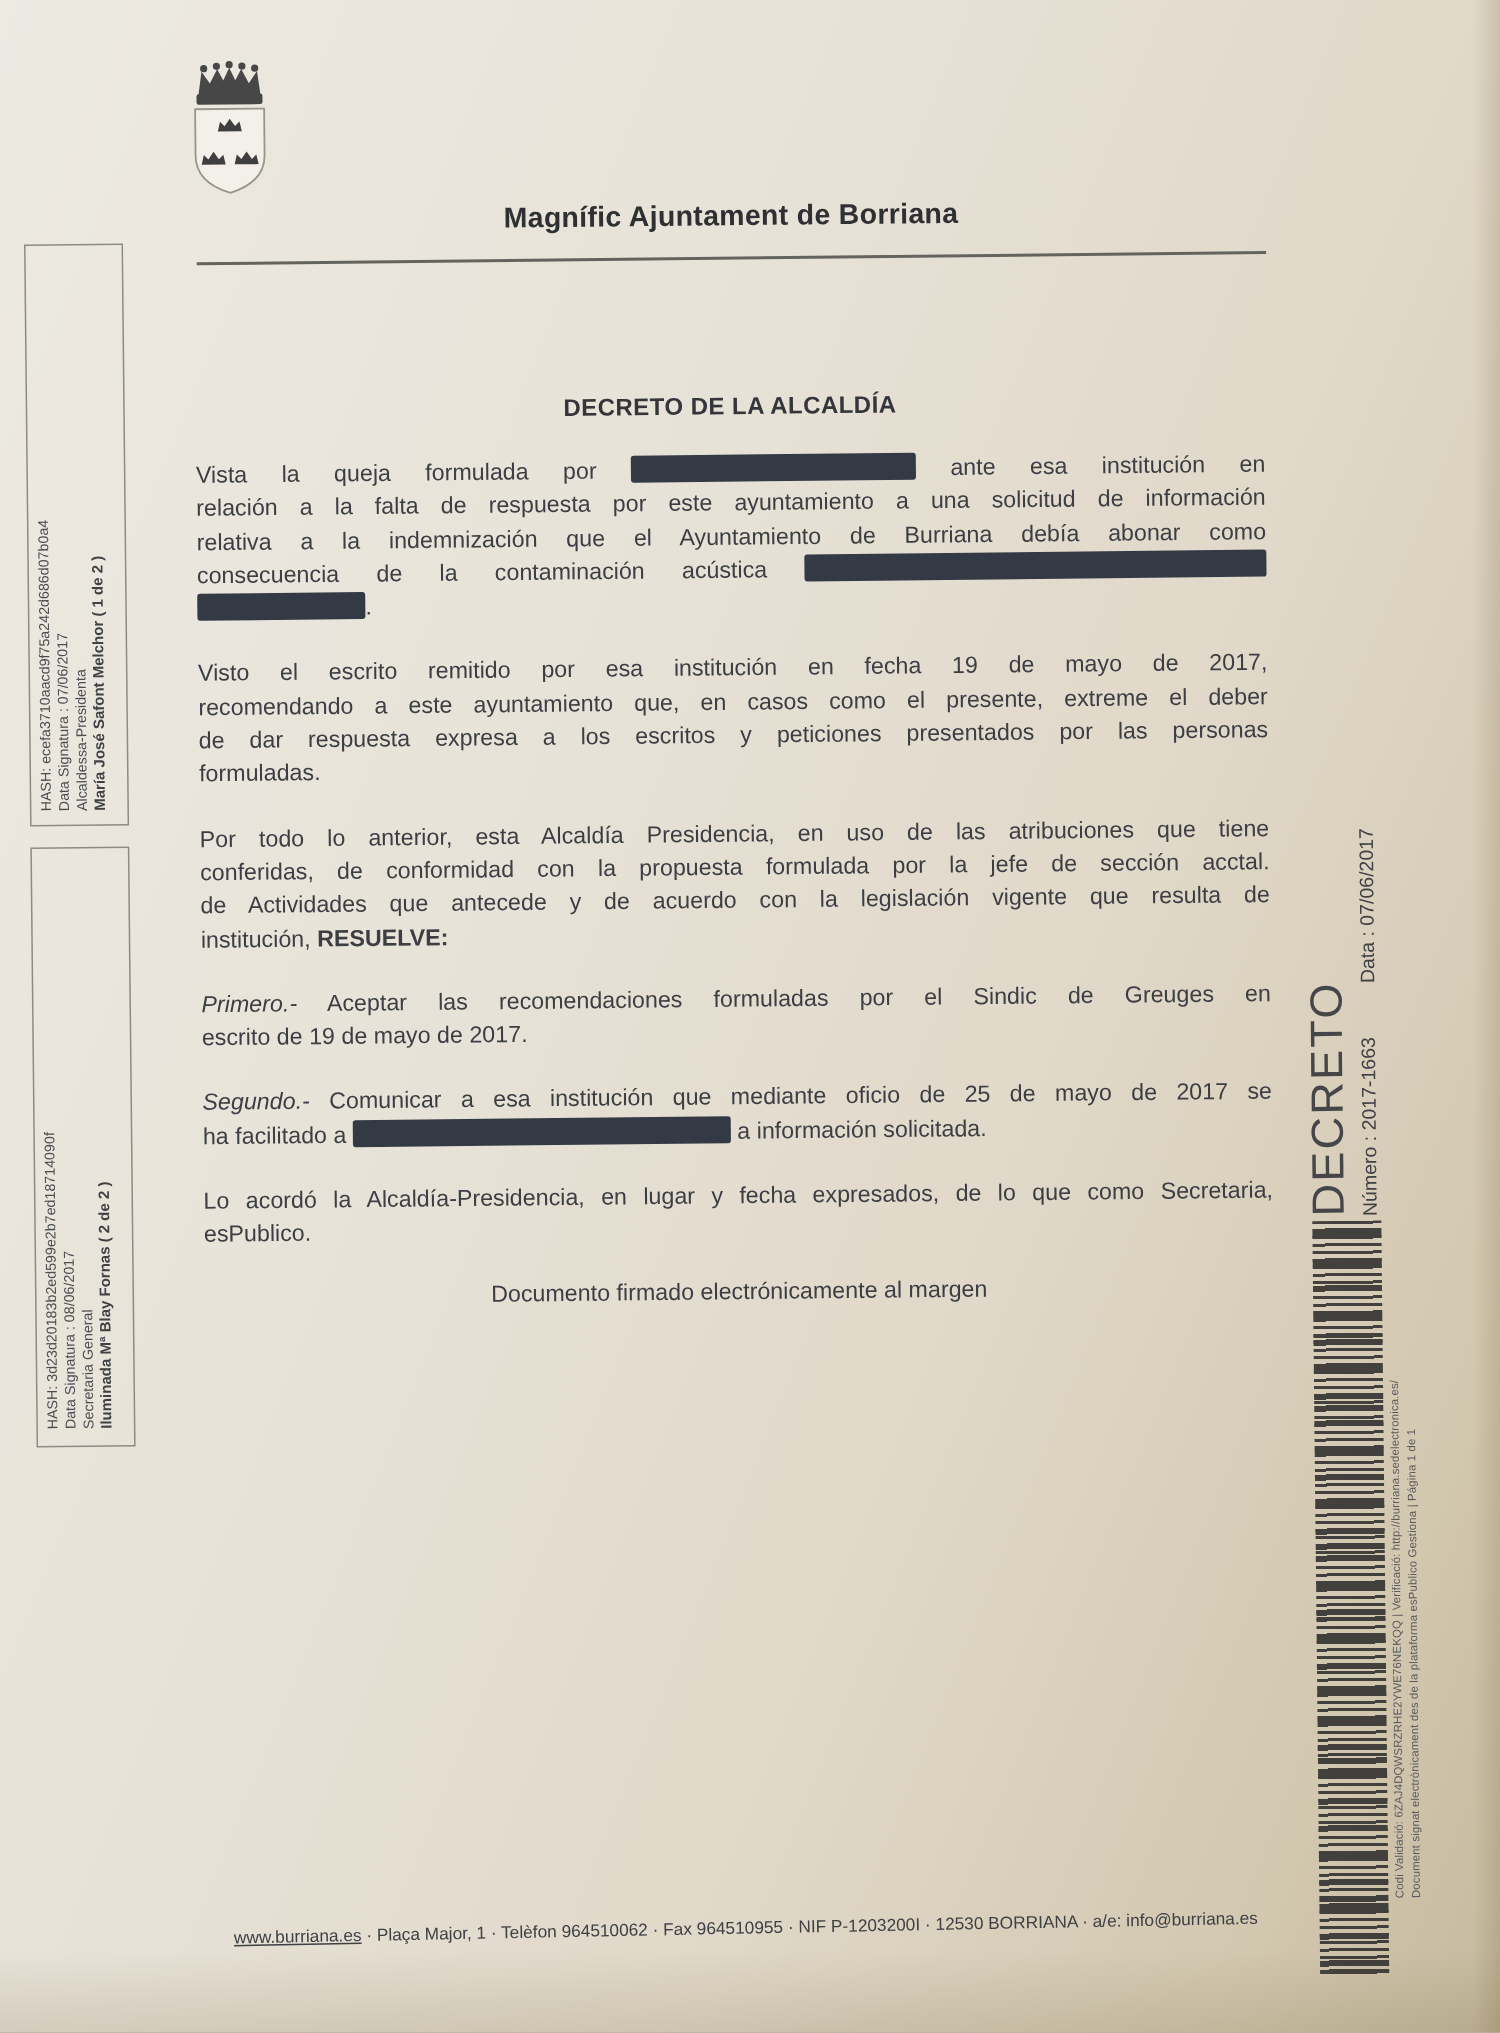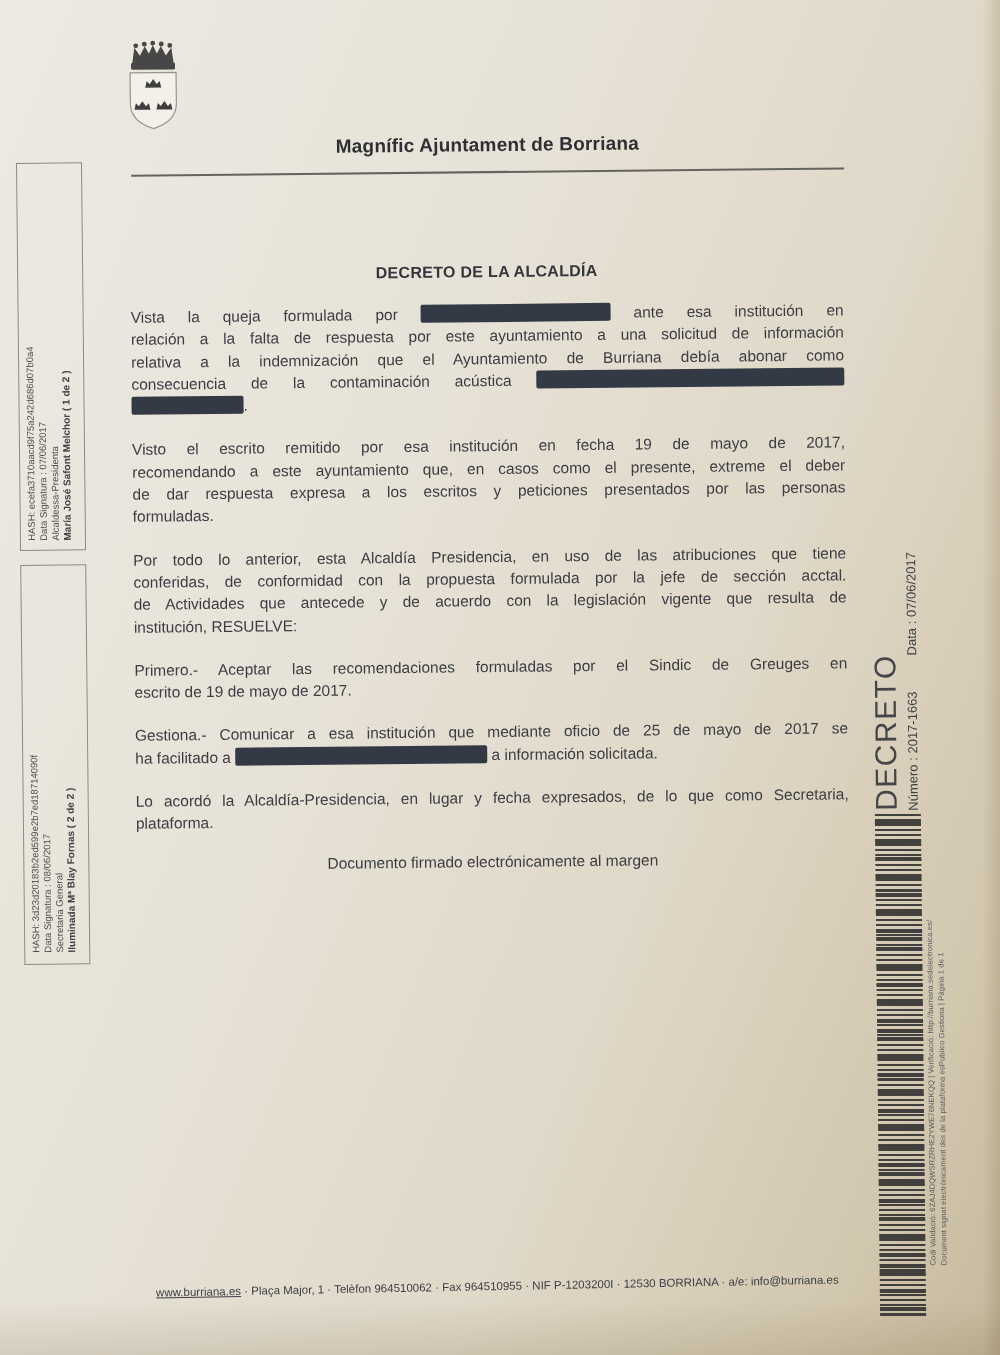--- a/index.html
+++ b/index.html
@@ -38,22 +38,22 @@
     text-align:center;font-weight:bold;font-size:16px;letter-spacing:0.3px;
     margin-bottom:22px;color:#34363b;
   }
   .para{margin-bottom:21px;}
   .line{line-height:22.3px;white-space:nowrap;text-align:left;}
   .line.just{text-align:justify;text-align-last:justify;}
   .redact{
     display:inline-block;height:18px;background:#333945;border-radius:2px;
     vertical-align:-3px;
   }
-  .it{}
-  .bd{font-weight:normal}
+  .it{font-style:italic}
+  .bd{font-weight:bold}
   .note{text-align:center;margin-top:18px;}
 
   
   .sig-box{position:absolute;border:1px solid #8d8b83;}
   #sig1{left:20px;top:158px;width:64px;height:386px;}
   #sig2{left:20px;top:560px;width:64px;height:398px;}
   .rot{position:absolute;transform:rotate(-90deg);transform-origin:0 100%;}
   #sig1r{left:80px;top:482px;width:360px;height:54px;}
   #sig2r{left:80px;top:894px;width:372px;height:54px;}
   .sig-line{font-size:9.5px;line-height:12px;white-space:nowrap;color:#4b4c50;}
@@ -128,26 +128,26 @@
             <div class="line just"><span>Por todo lo anterior, esta Alcaldía Presidencia, en uso de las atribuciones que tiene</span></div>
             <div class="line just"><span>conferidas, de conformidad con la propuesta formulada por la jefe de sección acctal.</span></div>
             <div class="line just"><span>de Actividades que antecede y de acuerdo con la legislación vigente que resulta de</span></div>
             <div class="line"><span>institución, </span><span class="bd">RESUELVE:</span></div>
           </div>
           <div class="para">
             <div class="line just"><span class="it">Primero.-</span><span> Aceptar las recomendaciones formuladas por el Sindic de Greuges  en</span></div>
             <div class="line"><span>escrito de 19 de mayo de 2017.</span></div>
           </div>
           <div class="para">
-            <div class="line just"><span class="it">Gestiona.-</span><span> Comunicar a esa institución que mediante oficio de 25 de mayo de 2017 se</span></div>
+            <div class="line just"><span class="it">Segundo.-</span><span> Comunicar a esa institución que mediante oficio de 25 de mayo de 2017 se</span></div>
             <div class="line"><span>ha facilitado a </span><span class="redact" style="width: 252px; background: rgb(51, 57, 69);"></span><span> a información solicitada.</span></div>
           </div>
           <div class="para">
             <div class="line just"><span>Lo acordó la Alcaldía-Presidencia, en lugar y fecha expresados, de lo que como Secretaria,</span></div>
-            <div class="line"><span>plataforma.</span></div>
+            <div class="line"><span>esPublico.</span></div>
           </div>
         </div>
       <div class="note">Documento firmado electrónicamente al margen</div>
     </div>
 
     <div class="sig-box" id="sig1"></div>
     <div class="rot" id="sig1r">
       <div class="sig-line">HASH: ecefa3710aacd9f75a242d686d07b0a4</div>
       <div class="sig-line">Data Signatura : 07/06/2017</div>
       <div class="sig-line">Alcaldessa-Presidenta</div>

